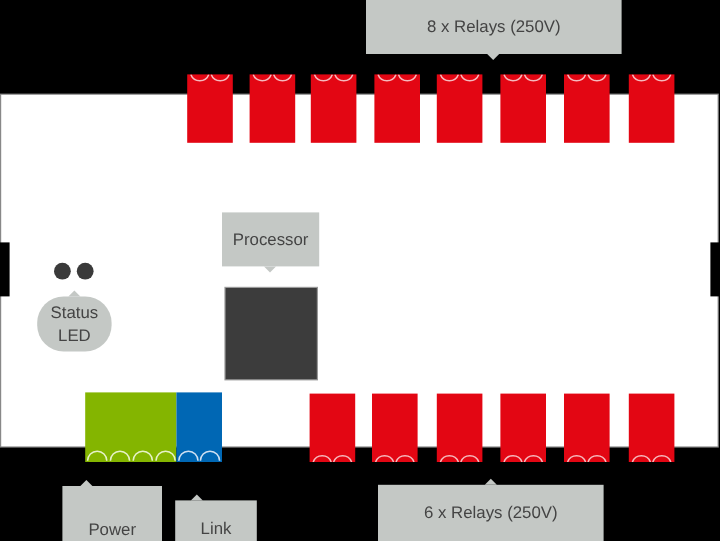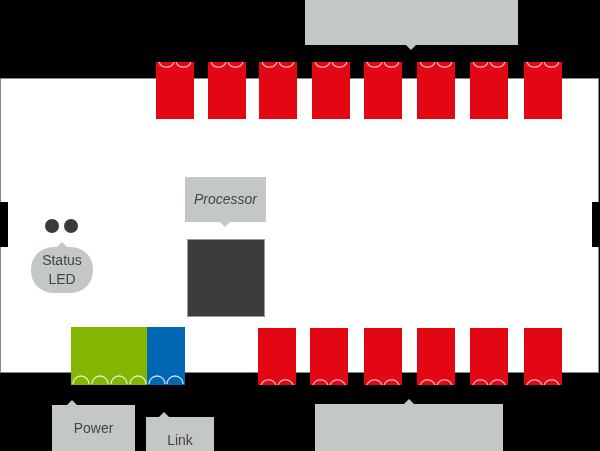--- a/index.html
+++ b/index.html
@@ -115,24 +115,25 @@
     </div>
     <div class="relay bottom" style="left: 524px; top: 328px;">
       <svg class="arcs" width="38" height="10">
         <path d="M3 10 A8 8 0 0 1 18 10" fill="none" stroke="#f6b9bd" stroke-width="1.3"></path>
         <path d="M20 10 A8 8 0 0 1 35 10" fill="none" stroke="#f6b9bd" stroke-width="1.3"></path>
       </svg>
     </div>
   </div>
 
 <div class="label" style="left:305px; top:0; width:213px; height:45px;">
+  <span>8 x Relays (250V)</span>
   <span class="arrow down" style="left:101px;"></span>
 </div>
 
-<div class="label" style="left:185px; top:177px; width:81px; height:45px;font-style:italic;">
+<div class="label" style="left:185px; top:177px; width:81px; height:45px;">
   <span>Processor</span>
   <span class="arrow down" style="left:35px;"></span>
 </div>
 <div class="processor"></div>
 
 <div class="led" style="left:45px;"></div>
 <div class="led" style="left:64px;"></div>
 <div class="label" style="left:31px; top:247px; width:62px; height:46px; flex-direction:column;border-radius:22px;">
   <span>Status</span>
   <span>LED</span>
@@ -151,24 +152,25 @@
 </div>
 <div class="terminal" style="left:147px; width:38px; background:#0067b4;">
   <svg width="38" height="12">
     <g fill="none" stroke="#cfe0f2" stroke-width="1.3">
       <path d="M2 11 A8 8 0 0 1 18 11"></path>
         <path d="M20 11 A8 8 0 0 1 36 11"></path>
     </g>
   </svg>
 </div>
 
-<div class="label" style="left:52px; top:405px; width:83px; height:46px;">
+<div class="label" style="left:52px; top:405px; width:83px; height:46px;align-items:flex-end;">
   <span>Power</span>
   <span class="arrow up" style="left:15px;"></span>
 </div>
 <div class="label" style="left:146px; top:405px; width:68px; height:46px;margin-top:12px;">
   <span>Link</span>
   <span class="arrow up" style="left:13px;"></span>
 </div>
 
 <div class="label" style="left:315px; top:404px; width:188px; height:47px;">
+  <span>6 x Relays (250V)</span>
   <span class="arrow up" style="left:89px;"></span>
 </div>
 
 </body></html>

